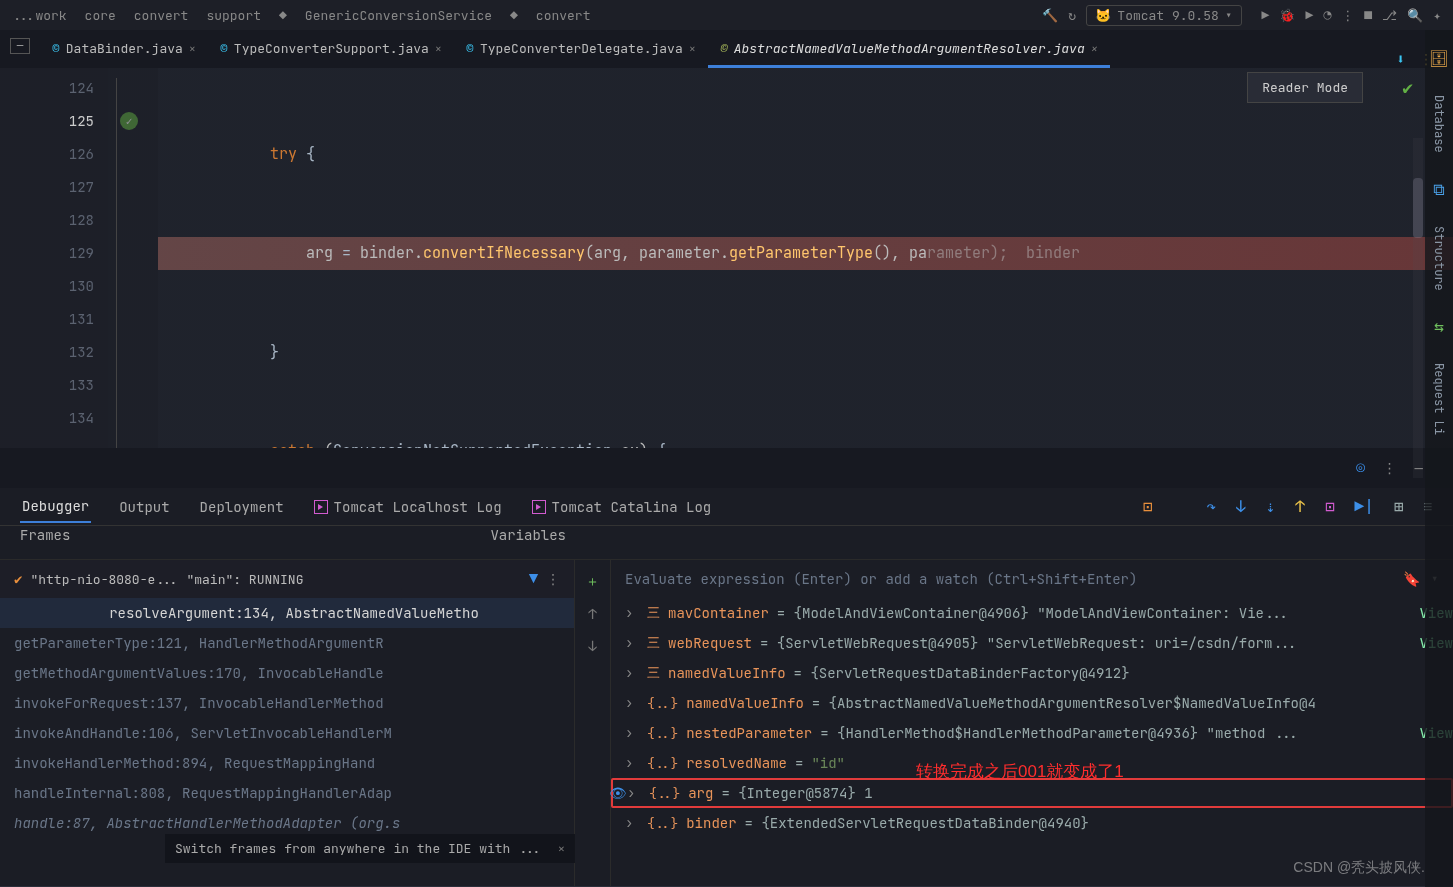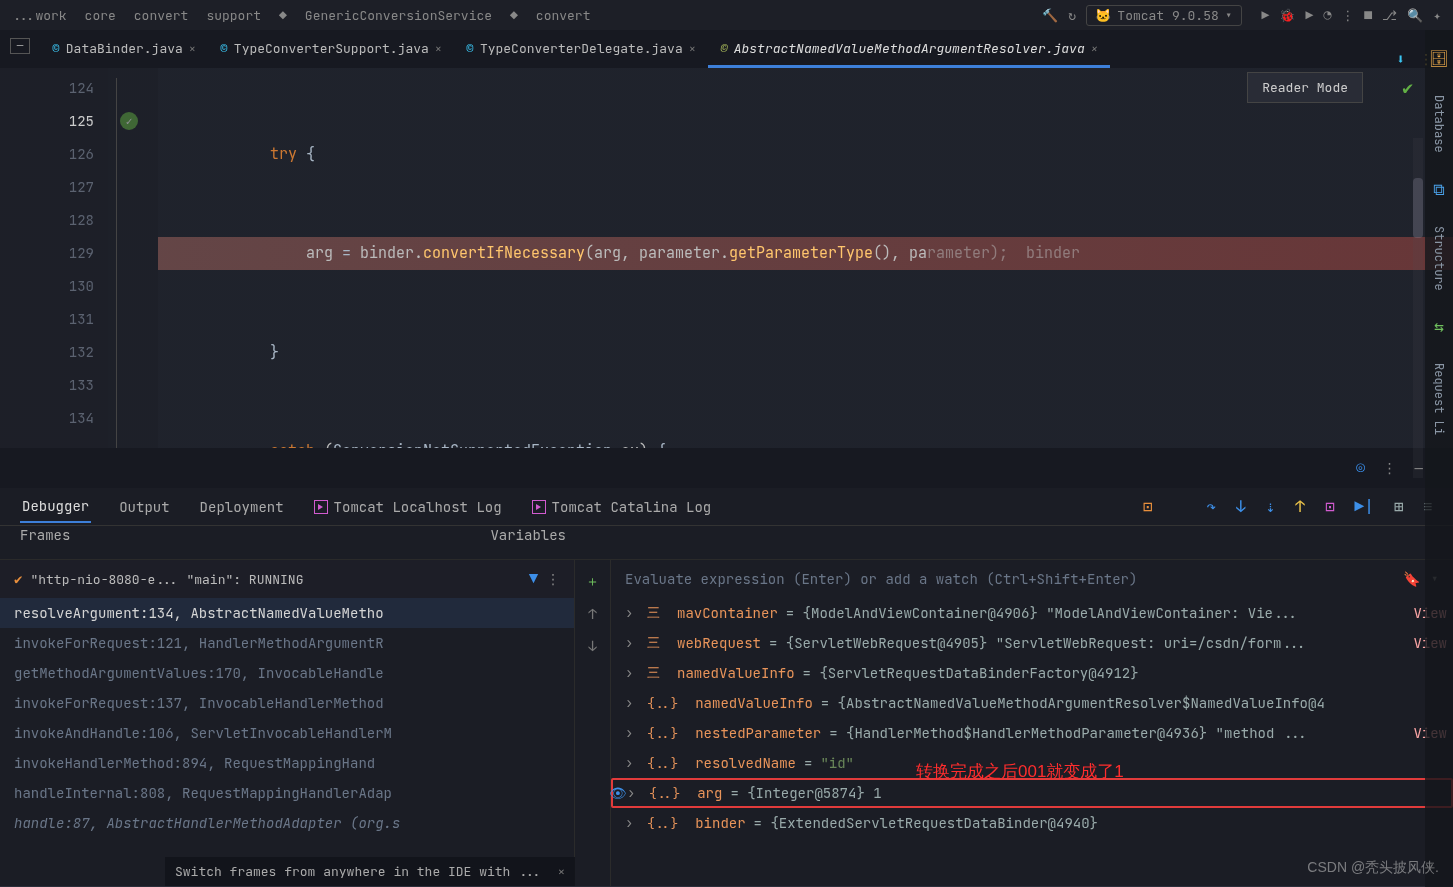--- a/index.html
+++ b/index.html
@@ -56,40 +56,40 @@
 
   .debug-body{flex:1;display:flex;overflow:hidden;}
   .frames{width:575px;display:flex;flex-direction:column;border-right:1px solid #2b2b2b;}
   .thread-row{height:38px;display:flex;align-items:center;padding:0 14px;gap:8px;background:rgba(30,32,40,.7);}
   .thread-row .chk{color:#e88f3c;}
   .thread-row .txt{flex:1;font-size:13px;color:#bbb;overflow:hidden;white-space:nowrap;}
   .thread-row .filter{color:#3d8fe8;font-size:15px;}
   .thread-row .more{color:#888;}
   .frame-list{flex:1;overflow:hidden;}
   .frame{height:30px;line-height:30px;padding-left:14px;font-size:14px;color:#6a7688; white-space:nowrap;overflow:hidden;}
-  .frame.active{color:#d4d4d4;background:rgba(52,84,130,.25);}
+  .frame.active{color:#d4d4d4;background:rgba(52,84,130,.25);text-align:center;}
   .frame.last{font-style:italic;}
-  .frame-tip{position:absolute;bottom:1px;left:165px;background:rgba(18,20,26,.95);padding:6px 10px;font-size:13px;color:#aaa;z-index:8;}
+  .frame-tip{position:absolute;bottom:24px;left:165px;background:rgba(18,20,26,.95);padding:6px 10px;font-size:13px;color:#aaa;z-index:8;}
   .frame-tip .close{margin-left:8px;color:#777;}
   .side-arrows{width:36px;display:flex;flex-direction:column;align-items:center;gap:14px;padding-top:12px;border-right:1px solid #2b2b2b;color:#777;}
 
   .vars{flex:1;display:flex;flex-direction:column;position:relative;}
   .vars .eval{height:38px;display:flex;align-items:center;gap:10px;padding:0 14px;color:#6a7688;font-size:14px;}
   .vars-list{flex:1;overflow:hidden;}
   .var{display:flex;align-items:center;gap:8px;height:30px;padding-left:14px;font-size:14px;white-space:nowrap;overflow:hidden;}
   .var .chev{color:#888;width:14px;}
-  .var .obj{color:#e8945a;margin-left:9px;}
+  .var .obj{color:#e8945a;}
   .var .bico{color:#e8945a;font-size:13px;}
   .var .val{color:#9aa;}
   .var .str{color:#6a8759;}
-  .var .view{color:#fca5a5;margin-left:auto;margin-right:6px;}
+  .var .view{color:#86efac;margin-left:auto;margin-right:0;}
   .var.hl{border:2px solid #e23b3b;border-radius:2px;}
   .var .eye{color:#3d8fe8;position:absolute;left:-2px;}
   .annotation{position:absolute;left:305px;top:200px;color:#ff2d2d;font-size:17px;z-index:5;font-family:"Microsoft YaHei",sans-serif;}
-  .watermark{position:absolute;right:14px;bottom:10px;color:rgba(200,200,200,.55);font-size:14px;z-index:30;font-family:"Microsoft YaHei",sans-serif;}
+  .watermark{position:absolute;right:28px;bottom:10px;color:rgba(200,200,200,.55);font-size:14px;z-index:30;font-family:"Microsoft YaHei",sans-serif;}
 
   .right-rail{position:absolute;right:0;top:30px;bottom:0;width:28px;background:rgba(20,22,28,.8);display:flex;flex-direction:column;align-items:center;gap:26px;padding-top:18px;color:#8a96a5;}
   .right-rail .lbl{writing-mode:vertical-rl;font-size:12px;}
   .right-rail .db-ico{font-size:16px;}
 
   .scrollbar{position:absolute;right:30px;top:70px;width:10px;height:340px;background:rgba(80,80,90,.15);}
   .scrollbar .thumb{position:absolute;top:40px;width:100%;height:60px;background:rgba(140,140,160,.3);border-radius:4px;}
 </style>
 </head>
 <body>
@@ -229,21 +229,21 @@
   <div class="debug-body">
     <div class="frames">
       <div class="thread-row">
         <span class="chk">✔</span>
         <span class="txt">"http-nio-8080-e... "main": RUNNING</span>
         <span class="filter">▼</span>
         <span class="more">⋮</span>
       </div>
       <div class="frame-list" id="frame-list">
           <div class="frame active">resolveArgument:134, AbstractNamedValueMetho</div>
-          <div class="frame">invokeForRequest:121, HandlerMethodArgumentR</div>
+          <div class="frame">getParameterType:121, HandlerMethodArgumentR</div>
           <div class="frame">getMethodArgumentValues:170, InvocableHandle</div>
           <div class="frame">invokeForRequest:137, InvocableHandlerMethod</div>
           <div class="frame">invokeAndHandle:106, ServletInvocableHandlerM</div>
           <div class="frame">invokeHandlerMethod:894, RequestMappingHand</div>
           <div class="frame">handleInternal:808, RequestMappingHandlerAdap</div>
           <div class="frame last">handle:87, AbstractHandlerMethodAdapter (org.s</div>
         </div>
     </div>
 
     <div class="side-arrows">

